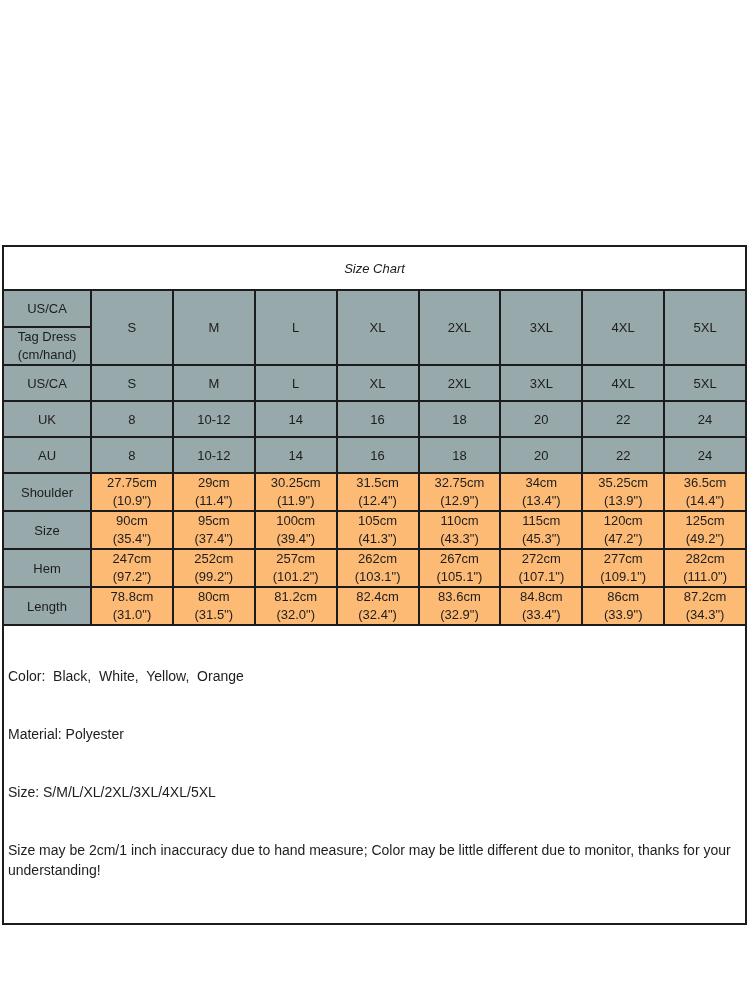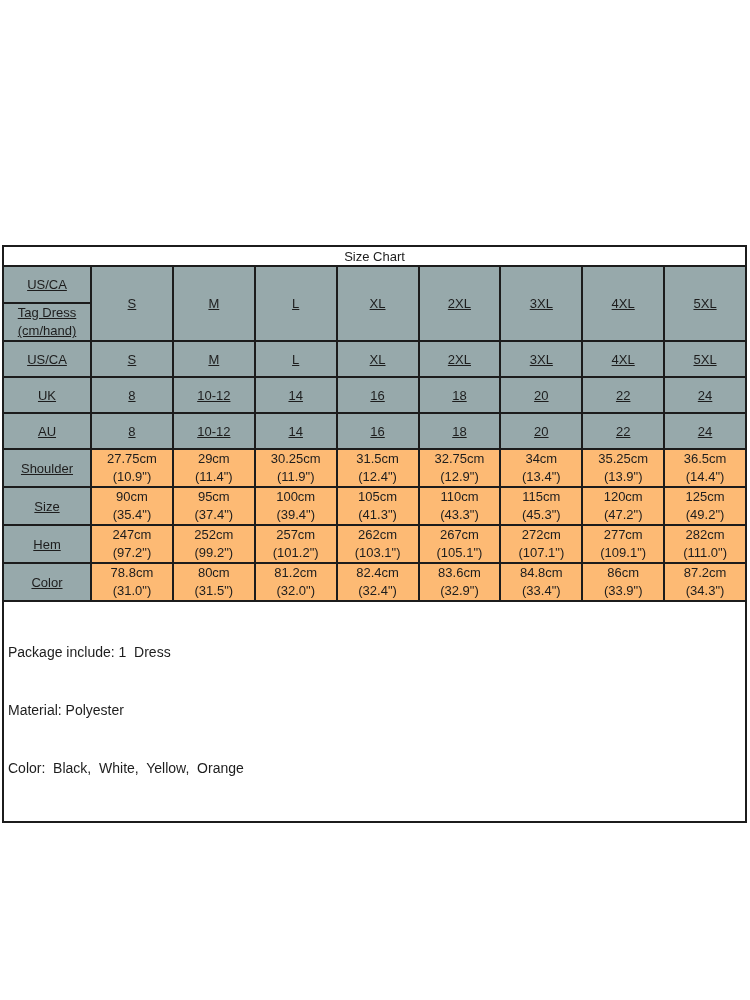--- a/index.html
+++ b/index.html
@@ -22,26 +22,26 @@
     width: 100%;
   }
   table.sc td {
     border: 2px solid #1c1c1c;
     text-align: center;
     vertical-align: middle;
     font-size: 13px;
     padding: 0;
   }
   col.c0 { width: 88px; }
-  tr.title-row { height: 20px; }
+  tr.title-row { height: 44px; font-style: italic; }
   td.title { background: #ffffff; font-size: 15px; }
   tr.hdr { height: 37px; }
   tr.size-row { height: 36px; }
   tr.measure-row { height: 38px; }
-  td.g { background: #97A9AB; text-decoration: underline; }
+  td.g { background: #97A9AB; }
   td.w { background: #fdba74; }
   td.w div, td.corner-bottom div { line-height: 18px; }
   .details {
     border: 2px solid #1c1c1c;
     border-top: none;
     padding: 2px 4px 4px 4px;
     font-size: 14px;
     line-height: 19.4px;
     white-space: pre-wrap;
     background: #ffffff;
@@ -216,21 +216,21 @@
         <td class="w">
             <div>277cm</div>
             <div>(109.1")</div>
           </td>
         <td class="w">
             <div>282cm</div>
             <div>(111.0")</div>
           </td>
       </tr>
       <tr class="measure-row">
-        <td class="g">Color</td>
+        <td class="g">Length</td>
         <td class="w">
             <div>78.8cm</div>
             <div>(31.0")</div>
           </td>
         <td class="w">
             <div>80cm</div>
             <div>(31.5")</div>
           </td>
         <td class="w">
             <div>81.2cm</div>
@@ -253,17 +253,18 @@
             <div>(33.9")</div>
           </td>
         <td class="w">
             <div>87.2cm</div>
             <div>(34.3")</div>
           </td>
       </tr>
     </tbody>
   </table>
   <div class="details">
-    <div>Package include: 1  Dress</div>
+    <div>Color:  Black,  White,  Yellow,  Orange</div>
     <div>Material: Polyester</div>
-    <div>Color:  Black,  White,  Yellow,  Orange</div>
+    <div>Size: S/M/L/XL/2XL/3XL/4XL/5XL</div>
+    <div>Size may be 2cm/1 inch inaccuracy due to hand measure; Color may be little different due to monitor, thanks for your understanding!</div>
   </div>
 </div>
 
 </body></html>

